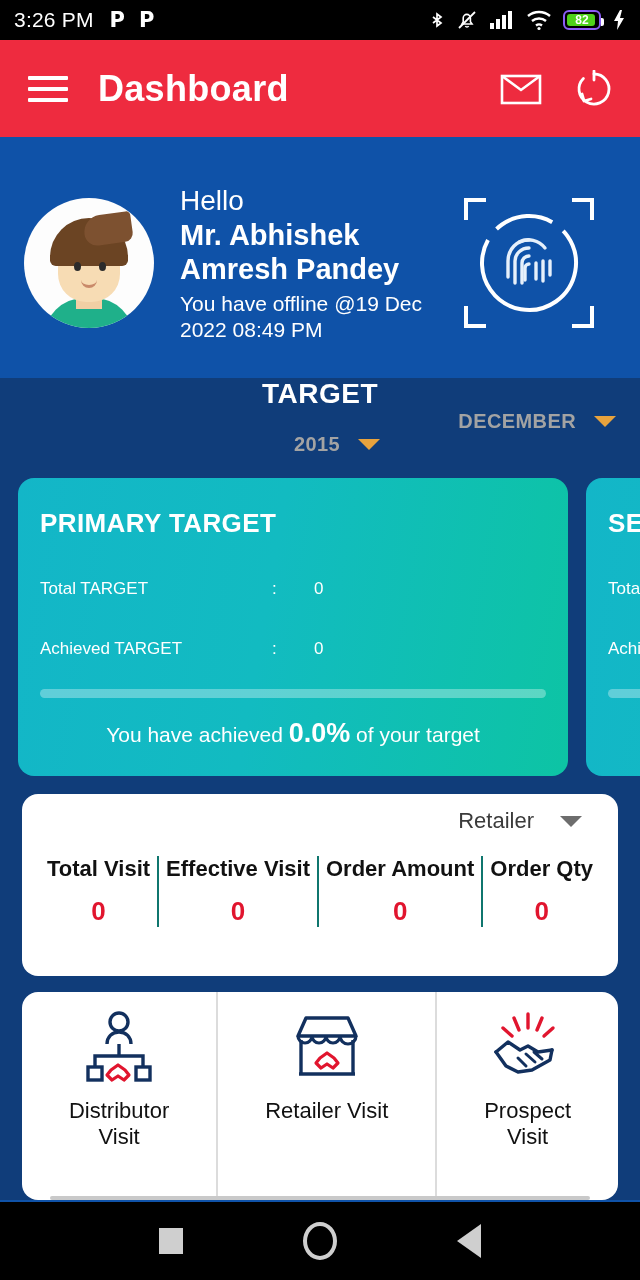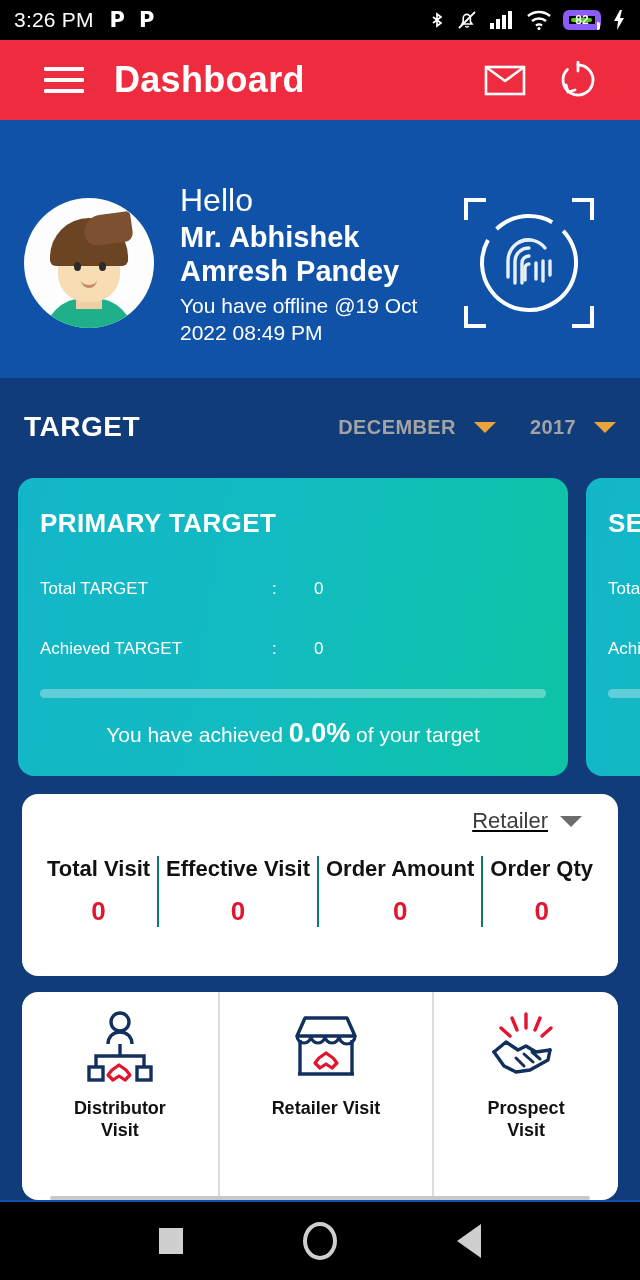--- a/index.html
+++ b/index.html
@@ -20,37 +20,37 @@
   .sb-time { font-size: 21px; font-weight: 500; letter-spacing: .2px; }
   .sb-left-icons { display: flex; align-items: center; gap: 14px; margin-left: 16px; }
   .p-badge {
     font-size: 21px; font-weight: 700; line-height: 1;
     font-family: "DejaVu Sans", sans-serif;
   }
   .sb-right { margin-left: auto; display: flex; align-items: center; gap: 11px; }
   .sb-right svg { display: block; }
   .batt {
     position: relative; width: 38px; height: 20px;
-    border: 6px solid #8b5cf6; border-radius: 6px;
+    border: 2px solid #8b5cf6; border-radius: 6px;
     display: flex; align-items: center; justify-content: center;
   }
   .batt::after {
     content: ""; position: absolute; right: -5px; top: 6px;
     width: 3px; height: 8px; background: #fff; border-radius: 0 2px 2px 0;
   }
   .batt-fill {
     position: absolute; left: 2px; top: 2px; bottom: 2px; width: 82%;
     background: #4fd21a; border-radius: 3px;
   }
   .batt-num { position: relative; font-size: 12px; font-weight: 700; color: #fff; z-index: 2; }
 
   
   .appbar {
-    position: absolute; top: 40px; left: 0; width: 640px; height: 80px;
-    background: #ee2b3f; display: flex; align-items: center; padding: 0 44px;
+    position: absolute; top: 40px; left: 0; width: 640px; height: 97px;
+    background: #ee2b3f; display: flex; align-items: center; padding: 0 28px;
   }
   .hamburger { width: 40px; cursor: pointer; }
   .hamburger span {
     display: block; height: 4px; background: #fff; border-radius: 1px; margin: 7px 0;
   }
   .appbar-title {
     color: #fff; font-size: 36px; font-weight: 600; margin-left: 30px; letter-spacing: .3px;
   }
   .appbar-actions { margin-left: auto; display: flex; align-items: center; gap: 34px; }
   .appbar-actions svg { display: block; cursor: pointer; }
@@ -72,35 +72,35 @@
     background: #f7dcb4; border-radius: 30px 30px 28px 28px; }
   .av-eye { position: absolute; width: 7px; height: 9px; background: #2b2b2b; border-radius: 50%; top: 64px; }
   .av-eye.l { left: 50px; } .av-eye.r { left: 75px; }
   .av-mouth { position: absolute; left: 57px; top: 82px; width: 16px; height: 8px;
     border-bottom: 3px solid #c98a6a; border-radius: 0 0 14px 14px; }
   .av-body { position: absolute; left: 20px; top: 100px; width: 90px; height: 40px;
     background: #1fb08a; border-radius: 40px 40px 0 0; }
   .av-neck { position: absolute; left: 52px; top: 95px; width: 26px; height: 16px; background: #f1cfa4; }
 
   .greet { margin-left: 26px; color: #fff; }
-  .greet .hello { font-size: 32px; font-weight: 400; line-height: 1.25; }
+  .greet .hello { font-size: 28px; font-weight: 400; line-height: 1.25; }
   .greet .name { font-size: 29px; font-weight: 700; line-height: 1.18; }
   .greet .sub { font-size: 21px; font-weight: 400; line-height: 1.25; margin-top: 5px; }
 
   .fingerprint { margin-left: auto; margin-right: 22px; width: 130px; height: 130px; position: relative; }
   .fp-corner { position: absolute; width: 22px; height: 22px; border: 4px solid #fff; }
   .fp-corner.tl { top: 0; left: 0; border-right: none; border-bottom: none; }
   .fp-corner.tr { top: 0; right: 0; border-left: none; border-bottom: none; }
   .fp-corner.bl { bottom: 0; left: 0; border-right: none; border-top: none; }
   .fp-corner.br { bottom: 0; right: 0; border-left: none; border-top: none; }
 
   
   .target-head {
     position: absolute; top: 378px; left: 0; width: 640px; height: 98px;
-    background: #103d7a; display: flex; align-items: center; padding: 0 24px;
+    background: #103d7a; display: flex; align-items: center; padding: 0 24px; flex-direction: column;
   }
   .target-title { color: #fff; font-size: 28px; font-weight: 700; letter-spacing: .5px; }
   .dd { display: flex; align-items: center; gap: 18px; cursor: pointer; }
   .dd-label { color: #a3a3a3; font-size: 20px; font-weight: 700; letter-spacing: .4px; }
   .caret {
     width: 0; height: 0; border-left: 11px solid transparent; border-right: 11px solid transparent;
     border-top: 11px solid #e8a33d;
   }
   .caret.gray { border-top-color: #6d6d6d; }
   .dd-month { margin-left: auto; }
@@ -126,40 +126,40 @@
   .pbar { margin-top: 30px; height: 9px; border-radius: 5px; background: rgba(255,255,255,.33); }
   .pbar-fill { height: 100%; width: 0%; border-radius: 5px; background: #fff; }
   .pctline { margin-top: 20px; font-size: 21px; text-align: center; }
   .pctline b { font-size: 27px; font-weight: 700; }
 
   
   .vcard {
     position: absolute; top: 794px; left: 22px; width: 596px; height: 182px;
     background: #fff; border-radius: 16px; padding: 14px 18px 0 18px;
   }
-  .vcard-dd { display: flex; align-items: center; justify-content: flex-end; gap: 12px; padding-right: 18px; text-decoration: underline; }
+  .vcard-dd { display: flex; align-items: center; justify-content: flex-end; gap: 26px; padding-right: 18px; }
   .vcard-dd .sel { font-size: 22px; color: #3b3b3b; }
   .vstats { display: flex; margin-top: 22px; }
   .vstat { flex: 1 0 auto; text-align: center; padding: 0 6px; }
   .vstat + .vstat { border-left: 2px solid #0f766e; }
   .vstat .h { font-size: 22px; font-weight: 700; color: #111; white-space: nowrap; }
   .vstat .n { font-size: 26px; font-weight: 700; color: #e1152e; margin-top: 14px; }
 
   
   .qcard {
     position: absolute; top: 992px; left: 22px; width: 596px; height: 208px;
     background: #fff; border-radius: 16px; display: flex; overflow: hidden;
   }
   .qitem {
     flex: 1 0 auto; padding: 16px 4px 0 4px; text-align: center;
     display: flex; flex-direction: column; align-items: center; cursor: pointer;
   }
   .qitem + .qitem { border-left: 2px solid #dcdcdc; }
   .qicon { height: 82px; display: flex; align-items: center; justify-content: center; }
-  .qlabel { font-size: 18px; font-weight: 700; color: #111; line-height: 1.2; margin-top: 8px; white-space: pre-line; }
+  .qlabel { font-size: 22px; font-weight: 400; color: #111; line-height: 1.2; margin-top: 8px; white-space: pre-line; }
 
   .scroll-hint {
     position: absolute; top: 1196px; left: 50px; width: 540px; height: 4px;
     background: #c9c9c9; border-radius: 2px;
   }
 
   
   .navbar {
     position: absolute; bottom: 0; left: 0; width: 640px; height: 78px;
     background: #000; display: flex; align-items: center; justify-content: center; gap: 120px;
@@ -238,21 +238,21 @@
       <div class="av-face"></div>
       <div class="av-hair"></div>
       <div class="av-hair2"></div>
       <div class="av-eye l"></div>
       <div class="av-eye r"></div>
       <div class="av-mouth"></div>
     </div>
     <div class="greet">
       <div class="hello">Hello</div>
       <div class="name">Mr. Abhishek Amresh Pandey</div>
-      <div class="sub">You have offline @19 Oct 2022 08:49 PM</div>
+      <div class="sub">You have offline @19 Dec 2022 08:49 PM</div>
     </div>
     <div class="fingerprint">
       <div class="fp-corner tl"></div><div class="fp-corner tr"></div>
       <div class="fp-corner bl"></div><div class="fp-corner br"></div>
       <svg width="130" height="130" viewBox="0 0 130 130">
         <circle cx="65" cy="65" r="47" fill="none" stroke="#fff" stroke-width="4" stroke-dasharray="200 14 60 14" transform="rotate(-35 65 65)"></circle>
         <path d="M65 42c-12 0-21 9-21 21v16" fill="none" stroke="#e6f0fb" stroke-width="3.4" stroke-linecap="round"></path>
         <path d="M86 63v14" fill="none" stroke="#e6f0fb" stroke-width="3.4" stroke-linecap="round"></path>
         <path d="M65 50c-8 0-14 6-14 13v22" fill="none" stroke="#e6f0fb" stroke-width="3.4" stroke-linecap="round"></path>
         <path d="M79 63v20" fill="none" stroke="#e6f0fb" stroke-width="3.4" stroke-linecap="round"></path>
@@ -264,21 +264,21 @@
     </div>
   </div>
 
   <div class="target-head">
     <div class="target-title">TARGET</div>
     <div class="dd dd-month">
       <span class="dd-label">DECEMBER</span>
       <span class="caret"></span>
     </div>
     <div class="dd dd-year">
-      <span class="dd-label">2017</span>
+      <span class="dd-label">2015</span>
       <span class="caret"></span>
     </div>
   </div>
 
   <div class="body-bg"></div>
 
   <div class="cards-row">
 
     <div class="tcard">
       <div class="tcard-title">PRIMARY TARGET</div>

